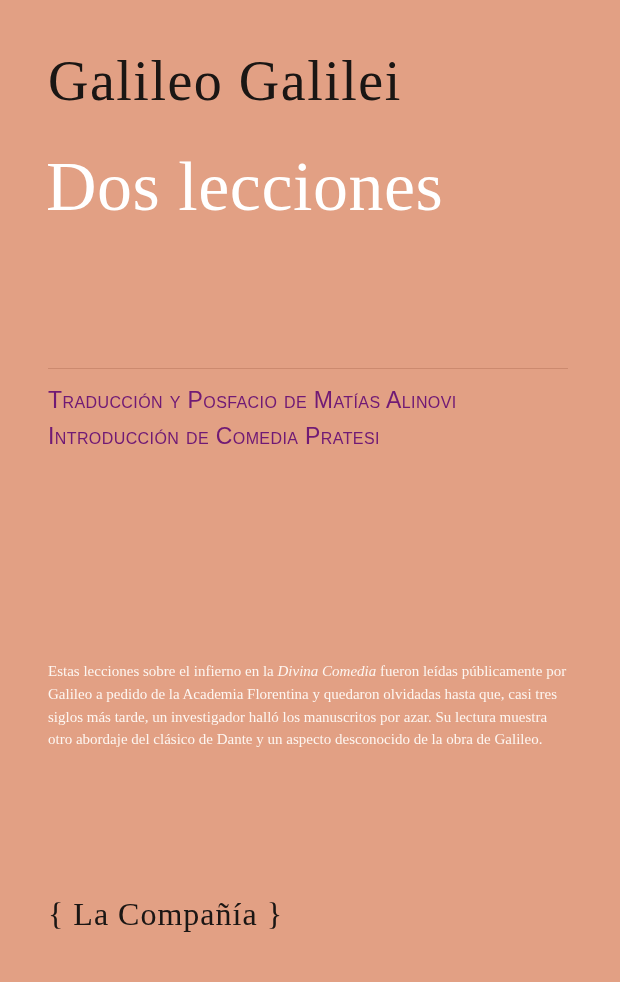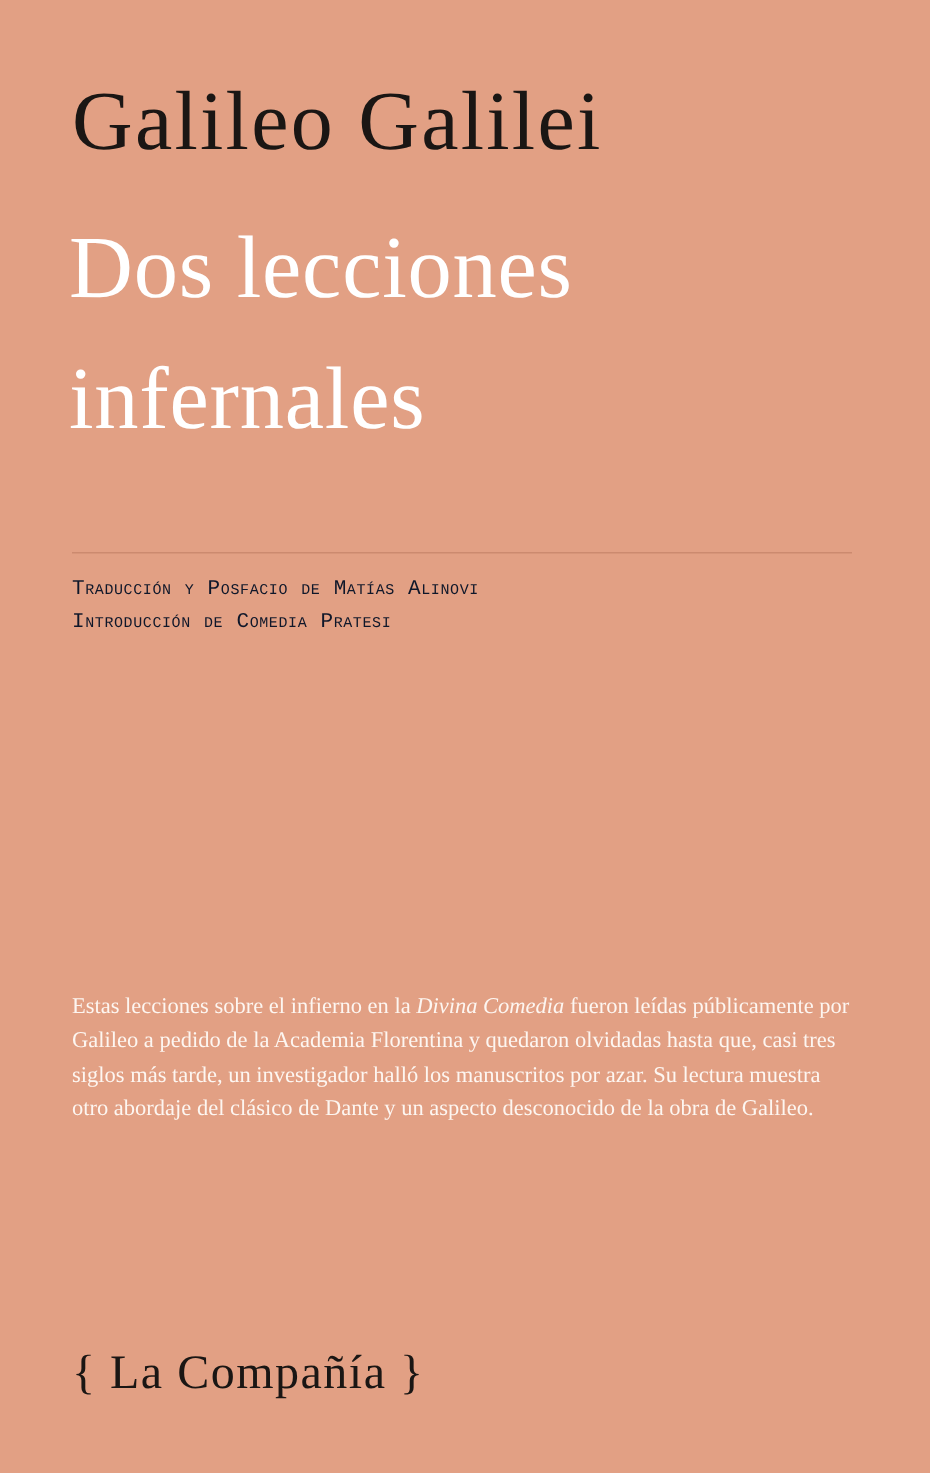--- a/index.html
+++ b/index.html
@@ -33,21 +33,21 @@
     font-weight: 400;
   }
   .title-block {
     position: absolute;
     left: 46px;
     top: 135px;
     width: 545px;
   }
   .title-line {
     font-family: "Liberation Serif", serif;
-    font-size: 59px;
+    font-size: 70px;
     line-height: 1.48;
     color: #ffffff;
     font-weight: 400;
     letter-spacing: 0.5px;
     white-space: nowrap;
   }
   .credits {
     position: absolute;
     left: 48px;
     top: 368px;
@@ -55,26 +55,26 @@
     color: #1a1614;
   }
   .credits .rule {
     width: 520px;
     height: 1px;
     background: #b9795f;
     margin-bottom: 14px;
     opacity: 0.55;
   }
   .credit-line {
-    font-family: Liberation Mono, monospace;
-    font-size: 14px;
+    font-family: Liberation Sans, sans-serif;
+    font-size: 23px;
     line-height: 1.55;
     letter-spacing: 0.4px;
     font-variant: small-caps;
-    color: #0f172a;
+    color: #701a75;
   }
   .blurb {
     position: absolute;
     left: 48px;
     top: 660px;
     width: 520px;
     color: #fdf6f1;
     font-family: "Liberation Serif", serif;
     font-size: 15px;
     line-height: 1.52;
@@ -94,21 +94,20 @@
 </style>
 </head>
 <body>
 
 <div class="cover">
 
   <div class="author">Galileo Galilei</div>
 
   <div class="title-block">
     <div class="title-line">Dos lecciones</div>
-    <div class="title-line">infernales</div>
   </div>
 
   <div class="credits">
     <div class="rule"></div>
     <div class="credit-line">Traducción y Posfacio de Matías Alinovi</div>
     <div class="credit-line">Introducción de Comedia Pratesi</div>
   </div>
 
   <div class="blurb">
     <span>Estas lecciones sobre el infierno en la </span><em>Divina Comedia</em><span> fueron leídas públicamente por Galileo a pedido de la Academia Florentina y quedaron olvidadas hasta que, casi tres siglos más tarde, un investigador halló los manuscritos por azar. Su lectura muestra otro abordaje del clásico de Dante y un aspecto desconocido de la obra de Galileo.</span>

